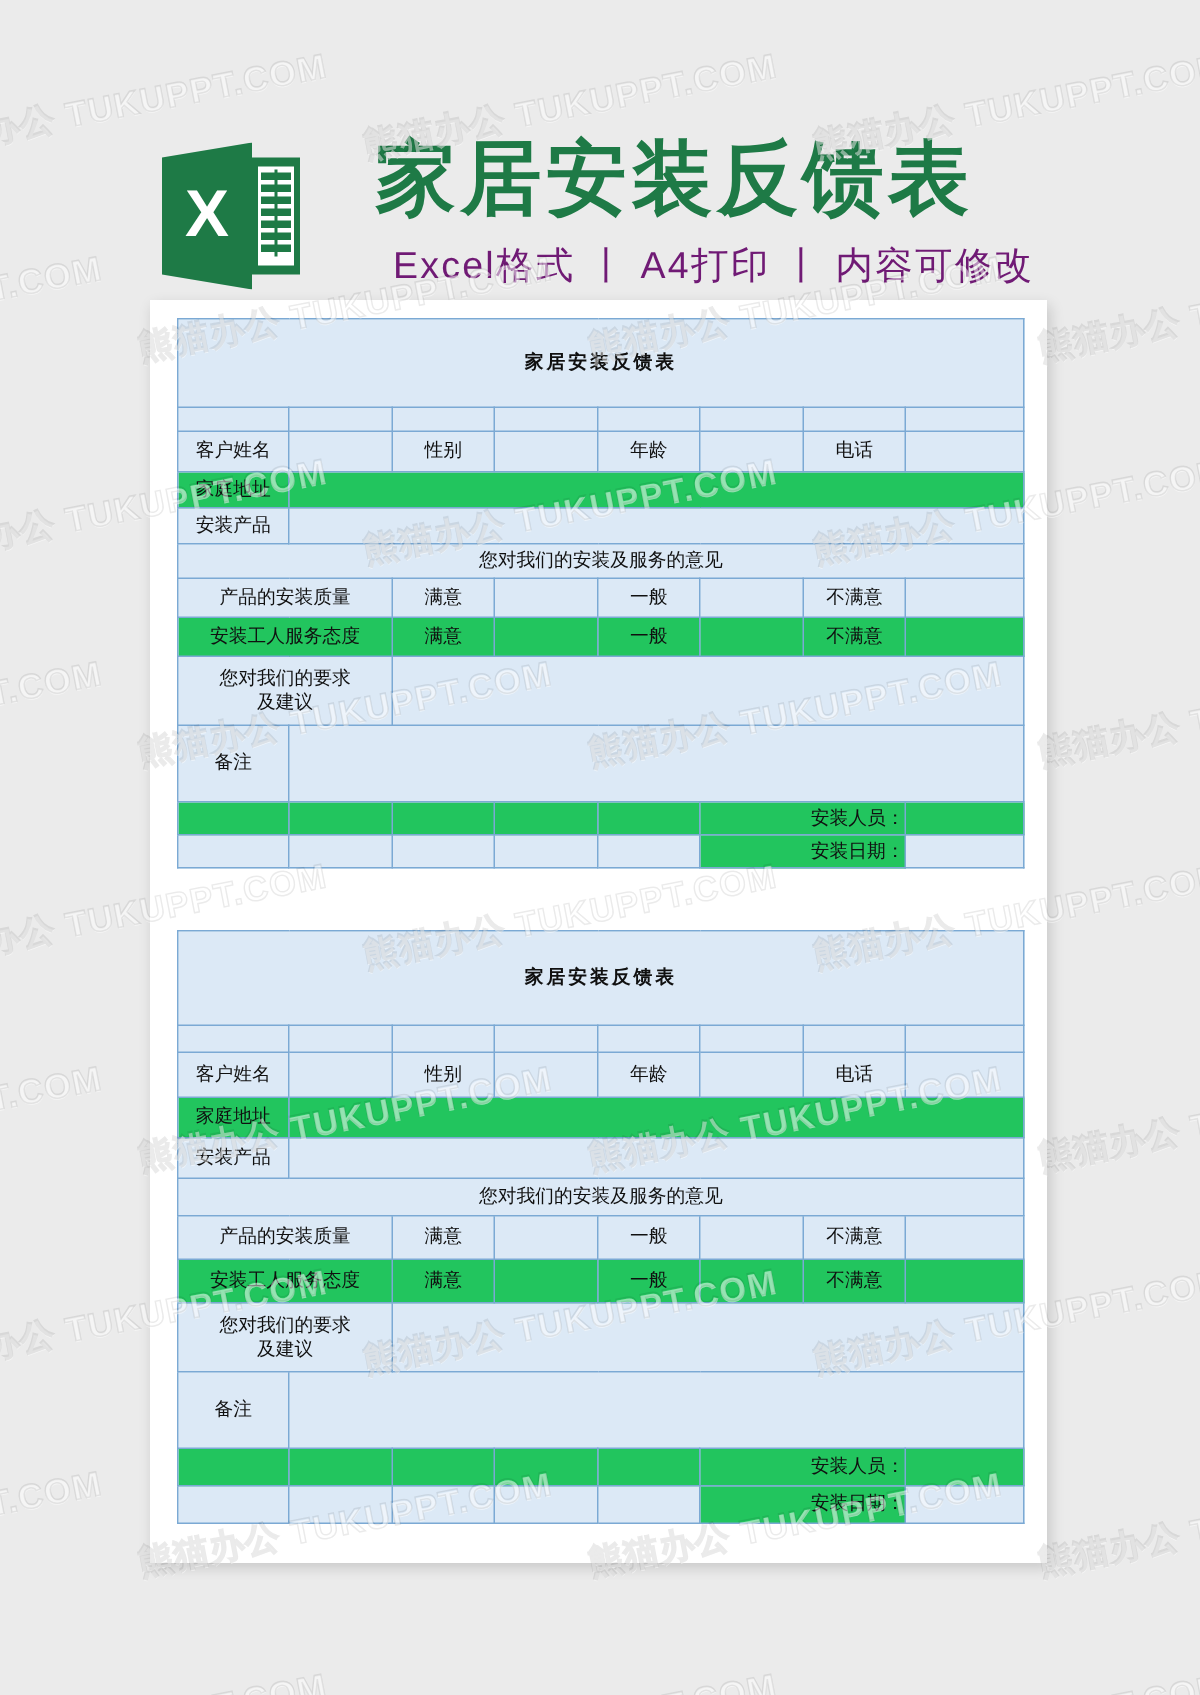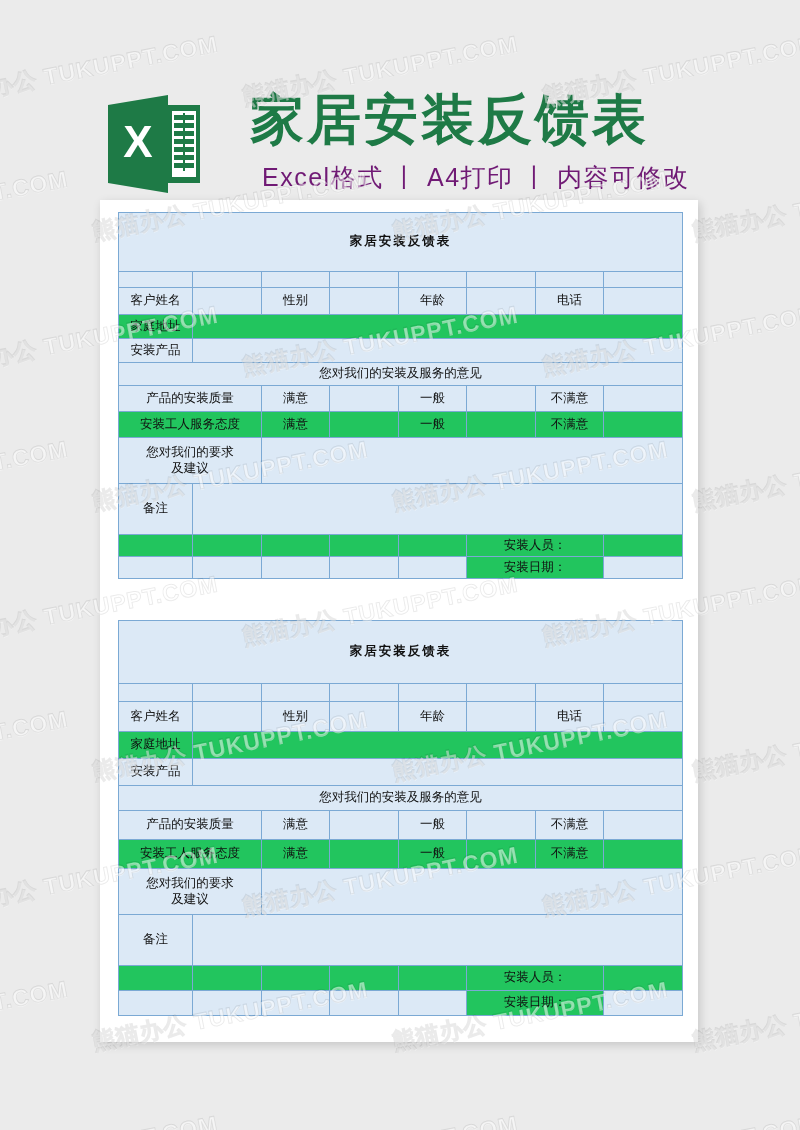--- a/index.html
+++ b/index.html
@@ -98,21 +98,21 @@
   tr.r-addr td{height:23px;}
   #tbl1 tr.r-addr td{height:26px;}
   tr.r-prod td{height:23px;}
   #tbl1 tr.r-prod td{height:26px;}
   tr.r-rate td{height:25px;}
   #tbl1 tr.r-rate td{height:28px;}
   tr.r-suggest td{height:45px;}
   #tbl1 tr.r-suggest td{height:45px;}
   tr.r-remark td{height:50px;}
   #tbl1 tr.r-remark td{height:50px;}
-  tr.r-foot td{height:21px;}
+  tr.r-foot td{height:21px;text-align:right;}
   #tbl1 tr.r-foot td{height:24px;}
 
   td.footlabel{text-align:left;padding-left:6px;}
 </style>
 </head>
 <body>
 
 <div class="stage">
 
   <div class="header">

